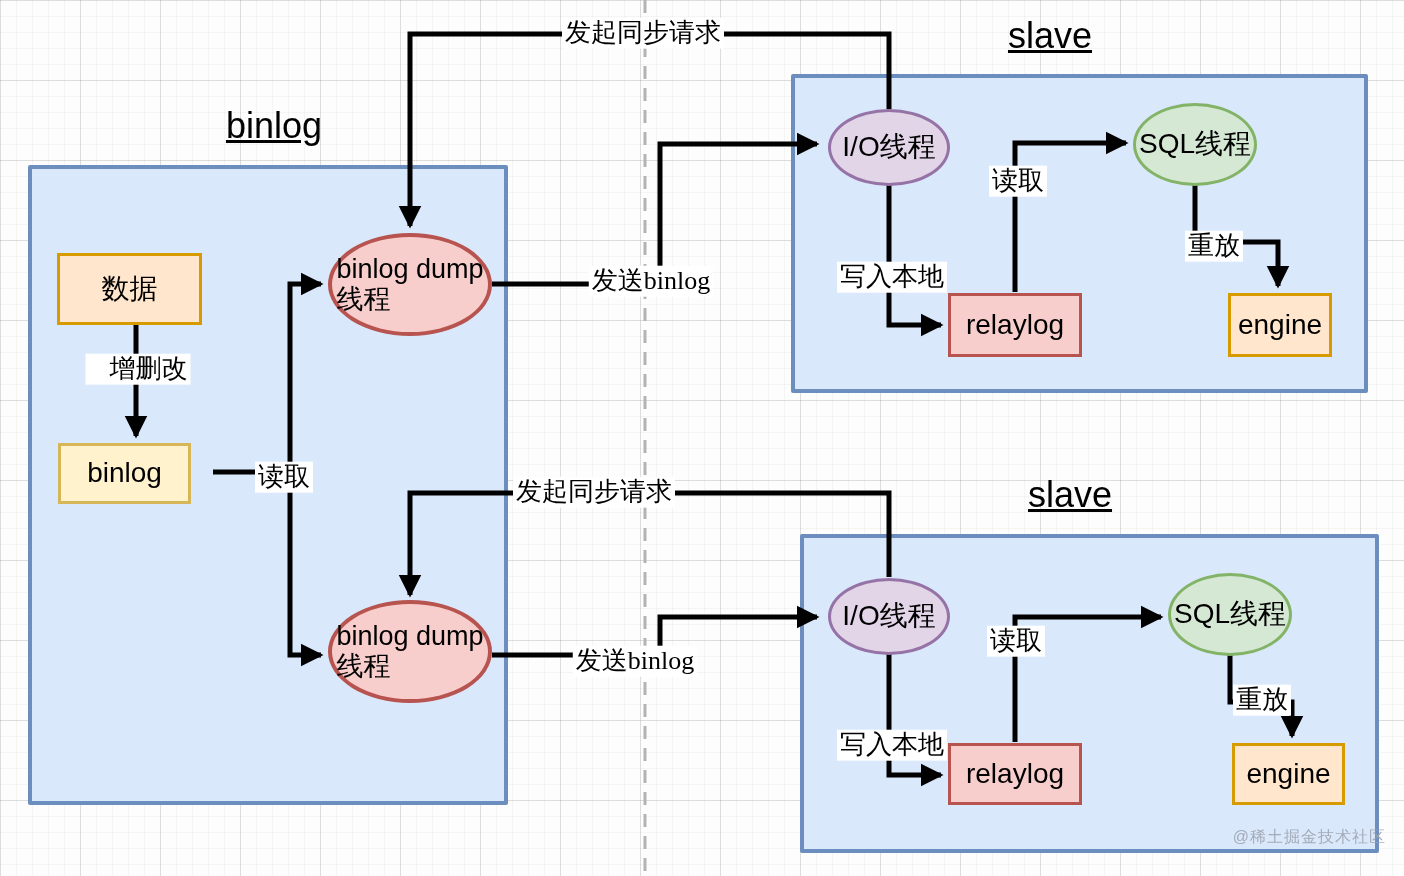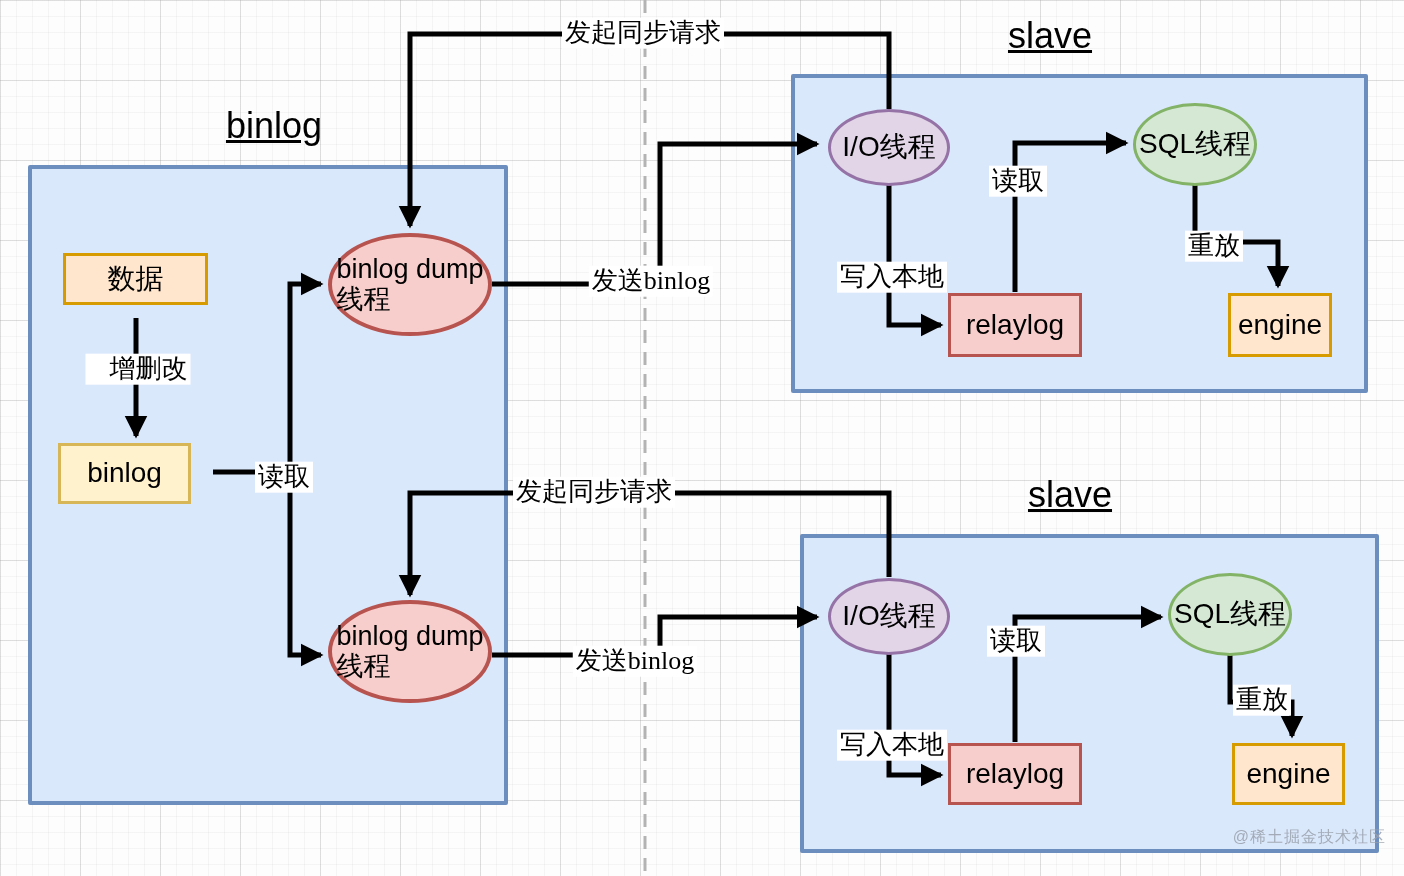--- a/index.html
+++ b/index.html
@@ -101,21 +101,21 @@
 
     <path class="edge" marker-end="url(#arr)" d="M889,185 L889,325 L941,325"></path>
     <path class="edge" marker-end="url(#arr)" d="M1015,292 L1015,143 L1126,143"></path>
     <path class="edge" marker-end="url(#arr)" d="M1195,185 L1195,242 L1278,242 L1278,286"></path>
 
     <path class="edge" marker-end="url(#arr)" d="M889,654 L889,775 L941,775"></path>
     <path class="edge" marker-end="url(#arr)" d="M1015,742 L1015,617 L1161,617"></path>
     <path class="edge" marker-end="url(#arr)" d="M1230,655 L1230,702 L1292,702 L1292,736"></path>
   </svg>
 
-  <div class="node n-orange" style="left:63px;top:253px;width:145px;height:52px;">数据</div>
+  <div class="node n-orange" style="left:57px;top:253px;width:145px;height:72px;">数据</div>
   <div class="node n-yellow" style="left:58px;top:443px;width:133px;height:61px;">binlog</div>
 
   <div class="node ellipse n-red" style="left:328px;top:233px;width:164px;height:103px;font-size:27px;">
     <div>
       <div>binlog dump</div>
       <div>线程</div>
     </div>
   </div>
   <div class="node ellipse n-red" style="left:328px;top:600px;width:164px;height:103px;font-size:27px;">
     <div>

